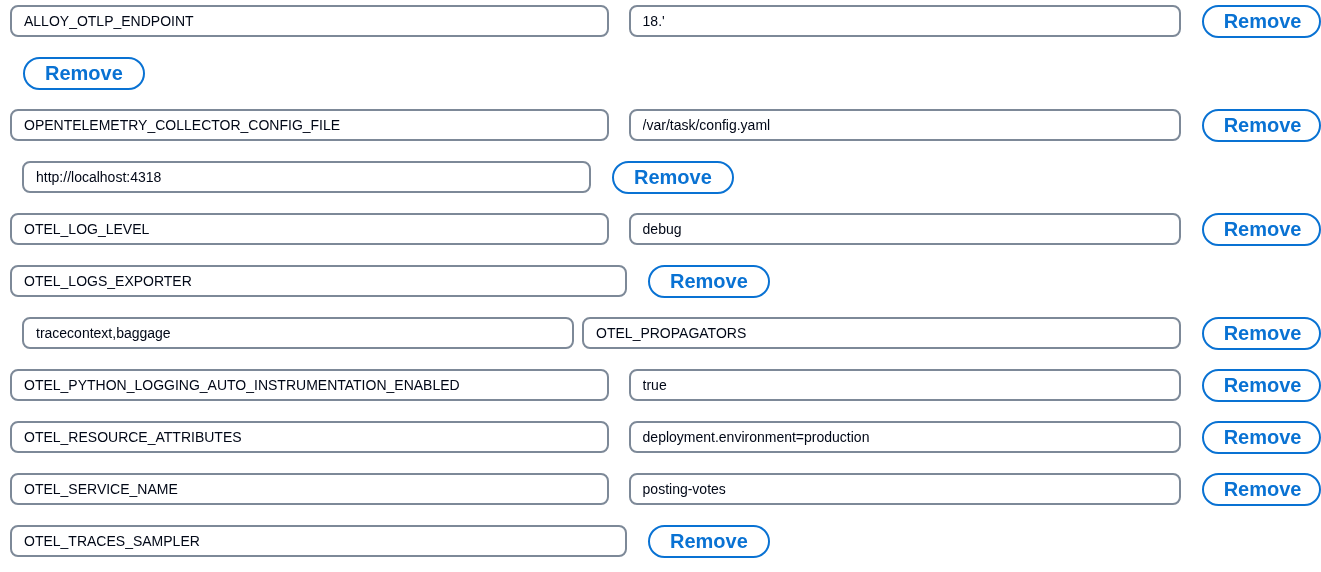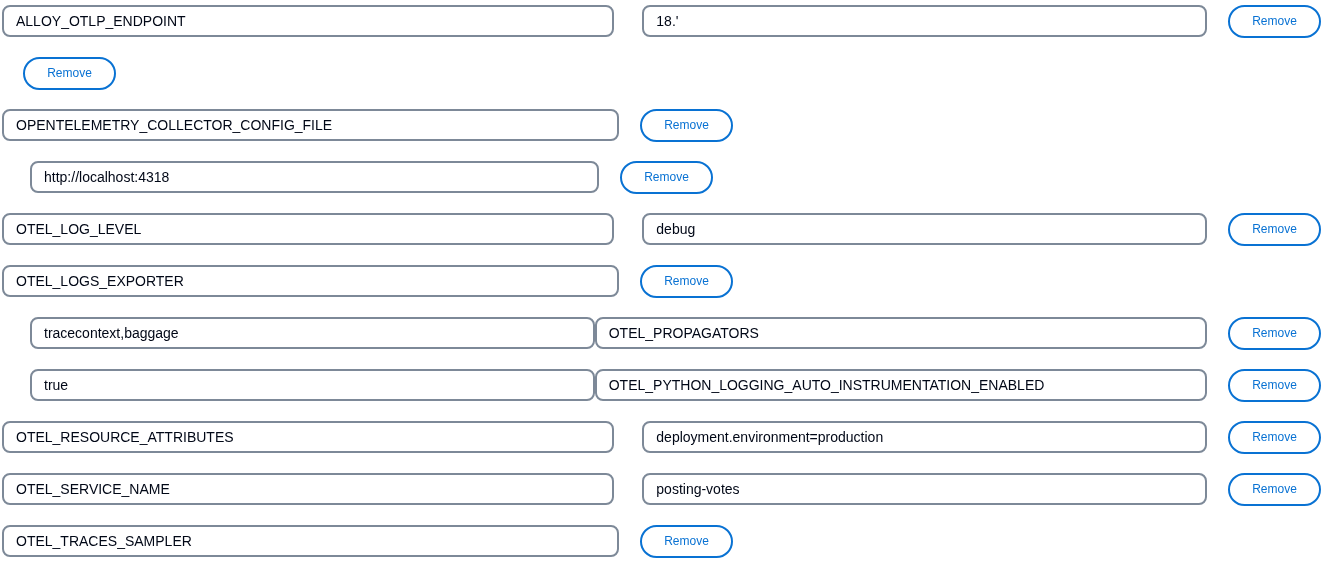--- a/index.html
+++ b/index.html
@@ -33,33 +33,33 @@
     height: 32px;
     border: 2px solid var(--input-border);
     border-radius: 8px;
     background: #fff;
     color: var(--text);
     font-size: 14px;
     font-family: "Liberation Sans", sans-serif;
     padding: 0 12px;
     outline: none;
   }
-  .key-field { width: 617px; }
-  .value-field { width: 569px; margin-left: 28px; }
+  .key-field { width: 617px; margin-left: 8px; }
+  .value-field { width: 569px; margin-left: 20px; }
   .remove-btn {
     margin-left: 21px;
     height: 33px;
     min-width: 93px;
     padding: 0 20px;
     border: 2px solid var(--accent);
     border-radius: 17px;
     background: #fff;
     color: var(--accent);
-    font-size: 12px;
-    font-weight: 400;
+    font-size: 20px;
+    font-weight: 700;
     font-family: "Liberation Sans", sans-serif;
     cursor: pointer;
     line-height: 1;
   }
 </style>
 </head>
 <body>
 
 <div class="env-panel">
   <div id="rows-container">
@@ -68,20 +68,21 @@
     <input class="field value-field" type="text" value="18.'" style="">
     <button class="remove-btn" type="button">Remove</button>
   </div>
 
   <div class="env-row">
     <button class="remove-btn" type="button">Remove</button>
   </div>
 
   <div class="env-row">
     <input class="field key-field" type="text" value="OPENTELEMETRY_COLLECTOR_CONFIG_FILE" style="">
+    <input class="field value-field" type="text" value="/var/task/config.yaml" style="">
     <button class="remove-btn" type="button">Remove</button>
   </div>
 
   <div class="env-row">
     <input class="field value-field" type="text" value="http://localhost:4318" style="">
     <button class="remove-btn" type="button">Remove</button>
   </div>
 
   <div class="env-row">
     <input class="field key-field" type="text" value="OTEL_LOG_LEVEL" style="">
@@ -94,22 +95,22 @@
     <button class="remove-btn" type="button">Remove</button>
   </div>
 
   <div class="env-row">
     <input class="field value-field" type="text" value="tracecontext,baggage" style="">
     <input class="field key-field" type="text" value="OTEL_PROPAGATORS" style="">
     <button class="remove-btn" type="button">Remove</button>
   </div>
 
   <div class="env-row">
+    <input class="field key-field" type="text" value="OTEL_PYTHON_LOGGING_AUTO_INSTRUMENTATION_ENABLED" style="">
     <input class="field value-field" type="text" value="true" style="">
-    <input class="field key-field" type="text" value="OTEL_PYTHON_LOGGING_AUTO_INSTRUMENTATION_ENABLED" style="">
     <button class="remove-btn" type="button">Remove</button>
   </div>
 
   <div class="env-row">
     <input class="field key-field" type="text" value="OTEL_RESOURCE_ATTRIBUTES" style="">
     <input class="field value-field" type="text" value="deployment.environment=production" style="">
     <button class="remove-btn" type="button">Remove</button>
   </div>
 
   <div class="env-row">

